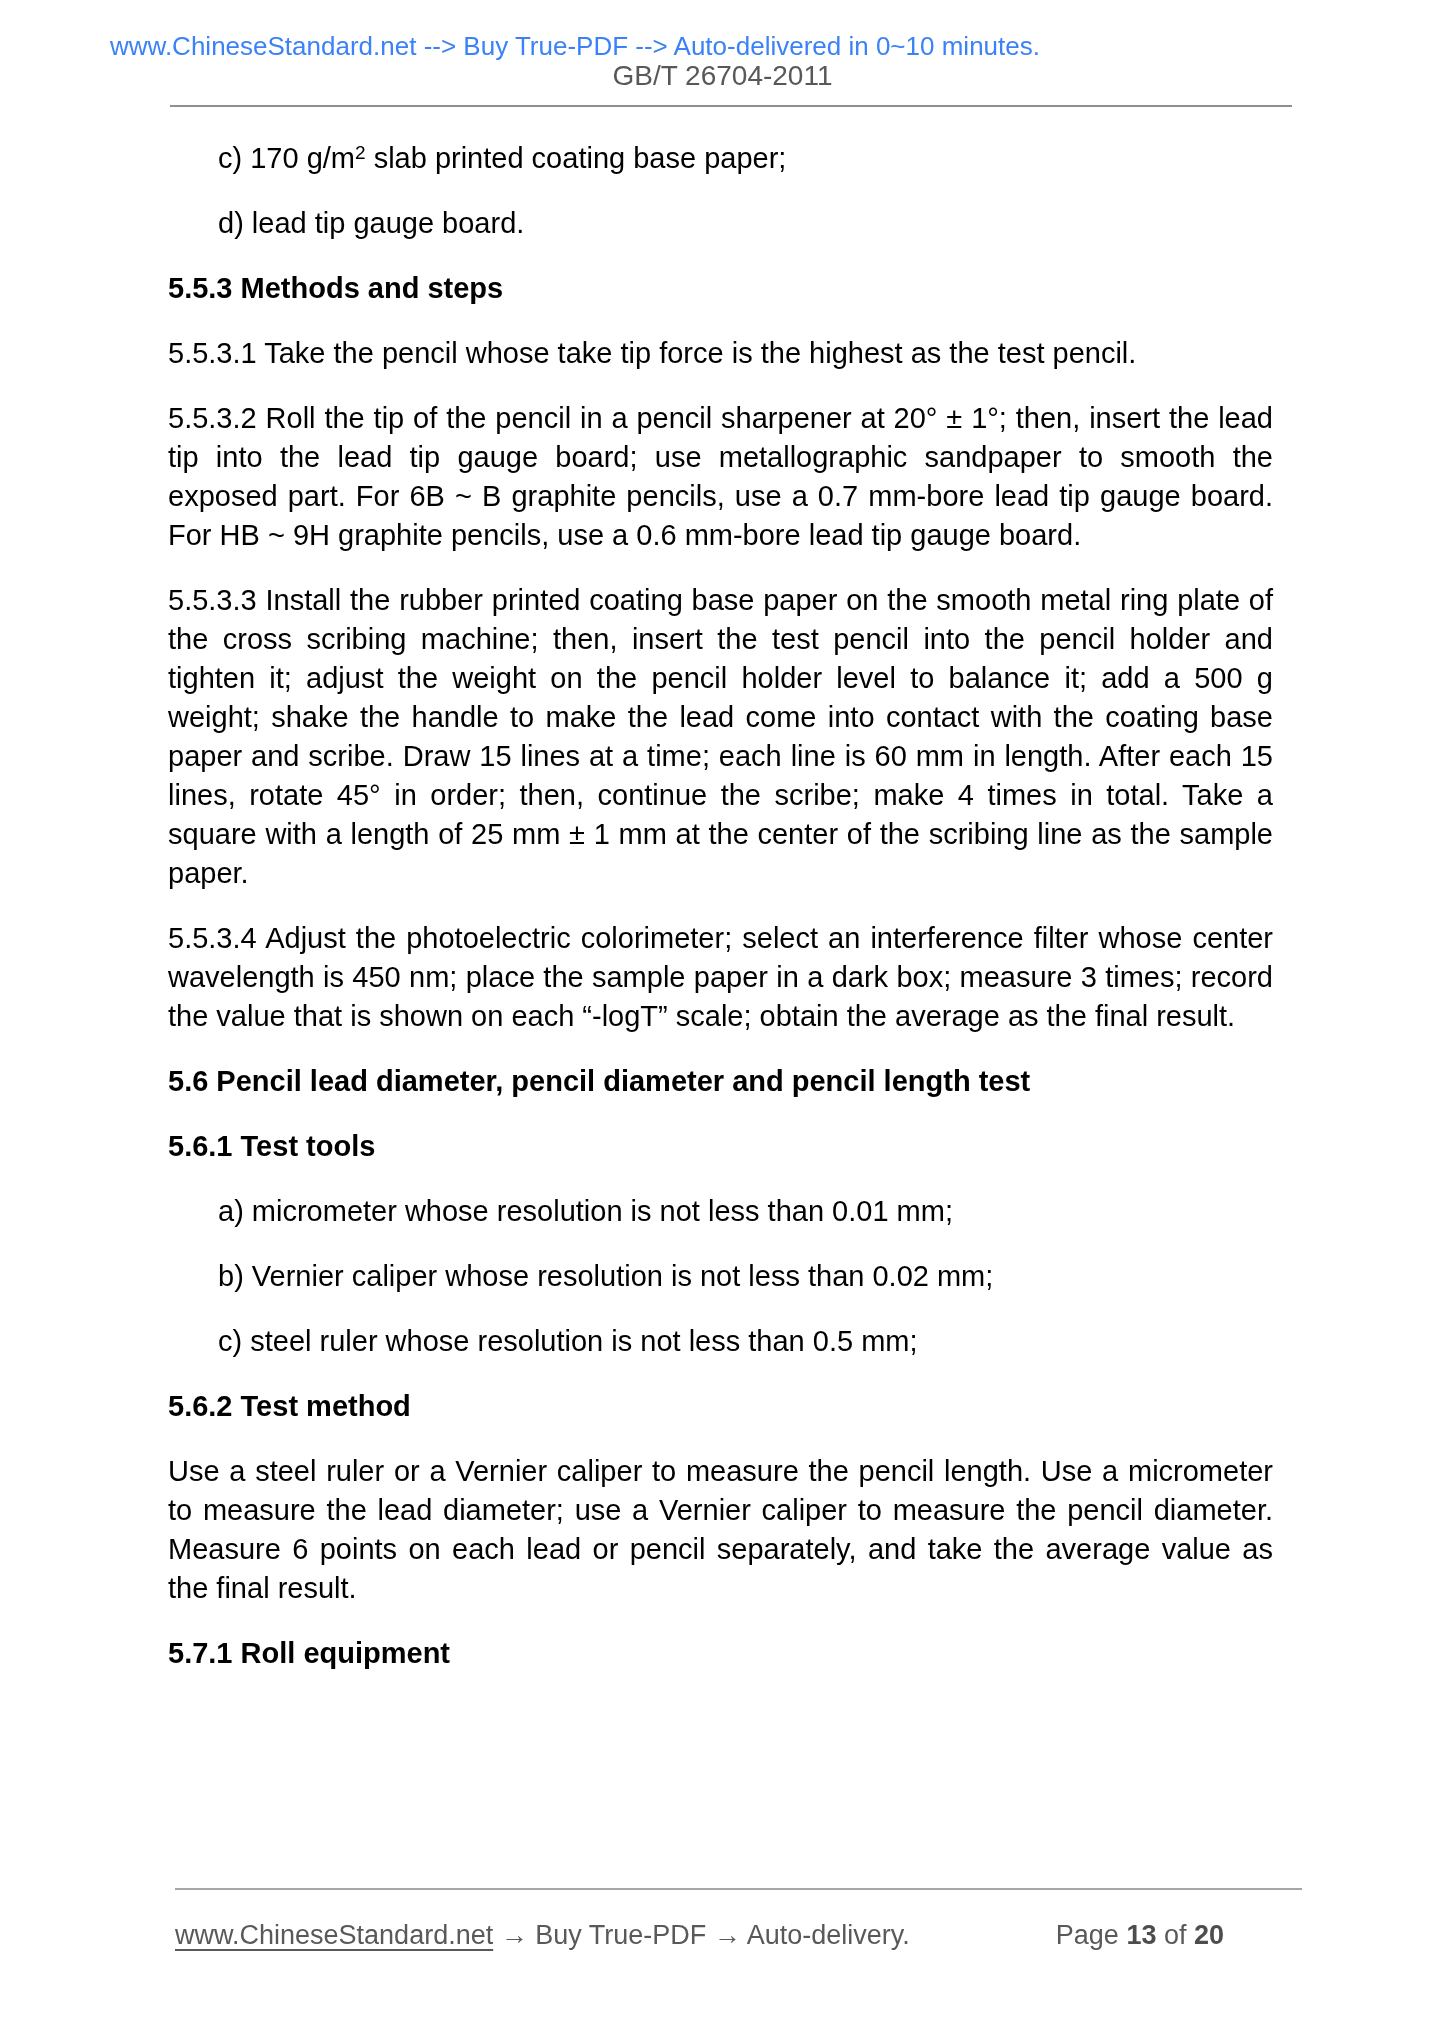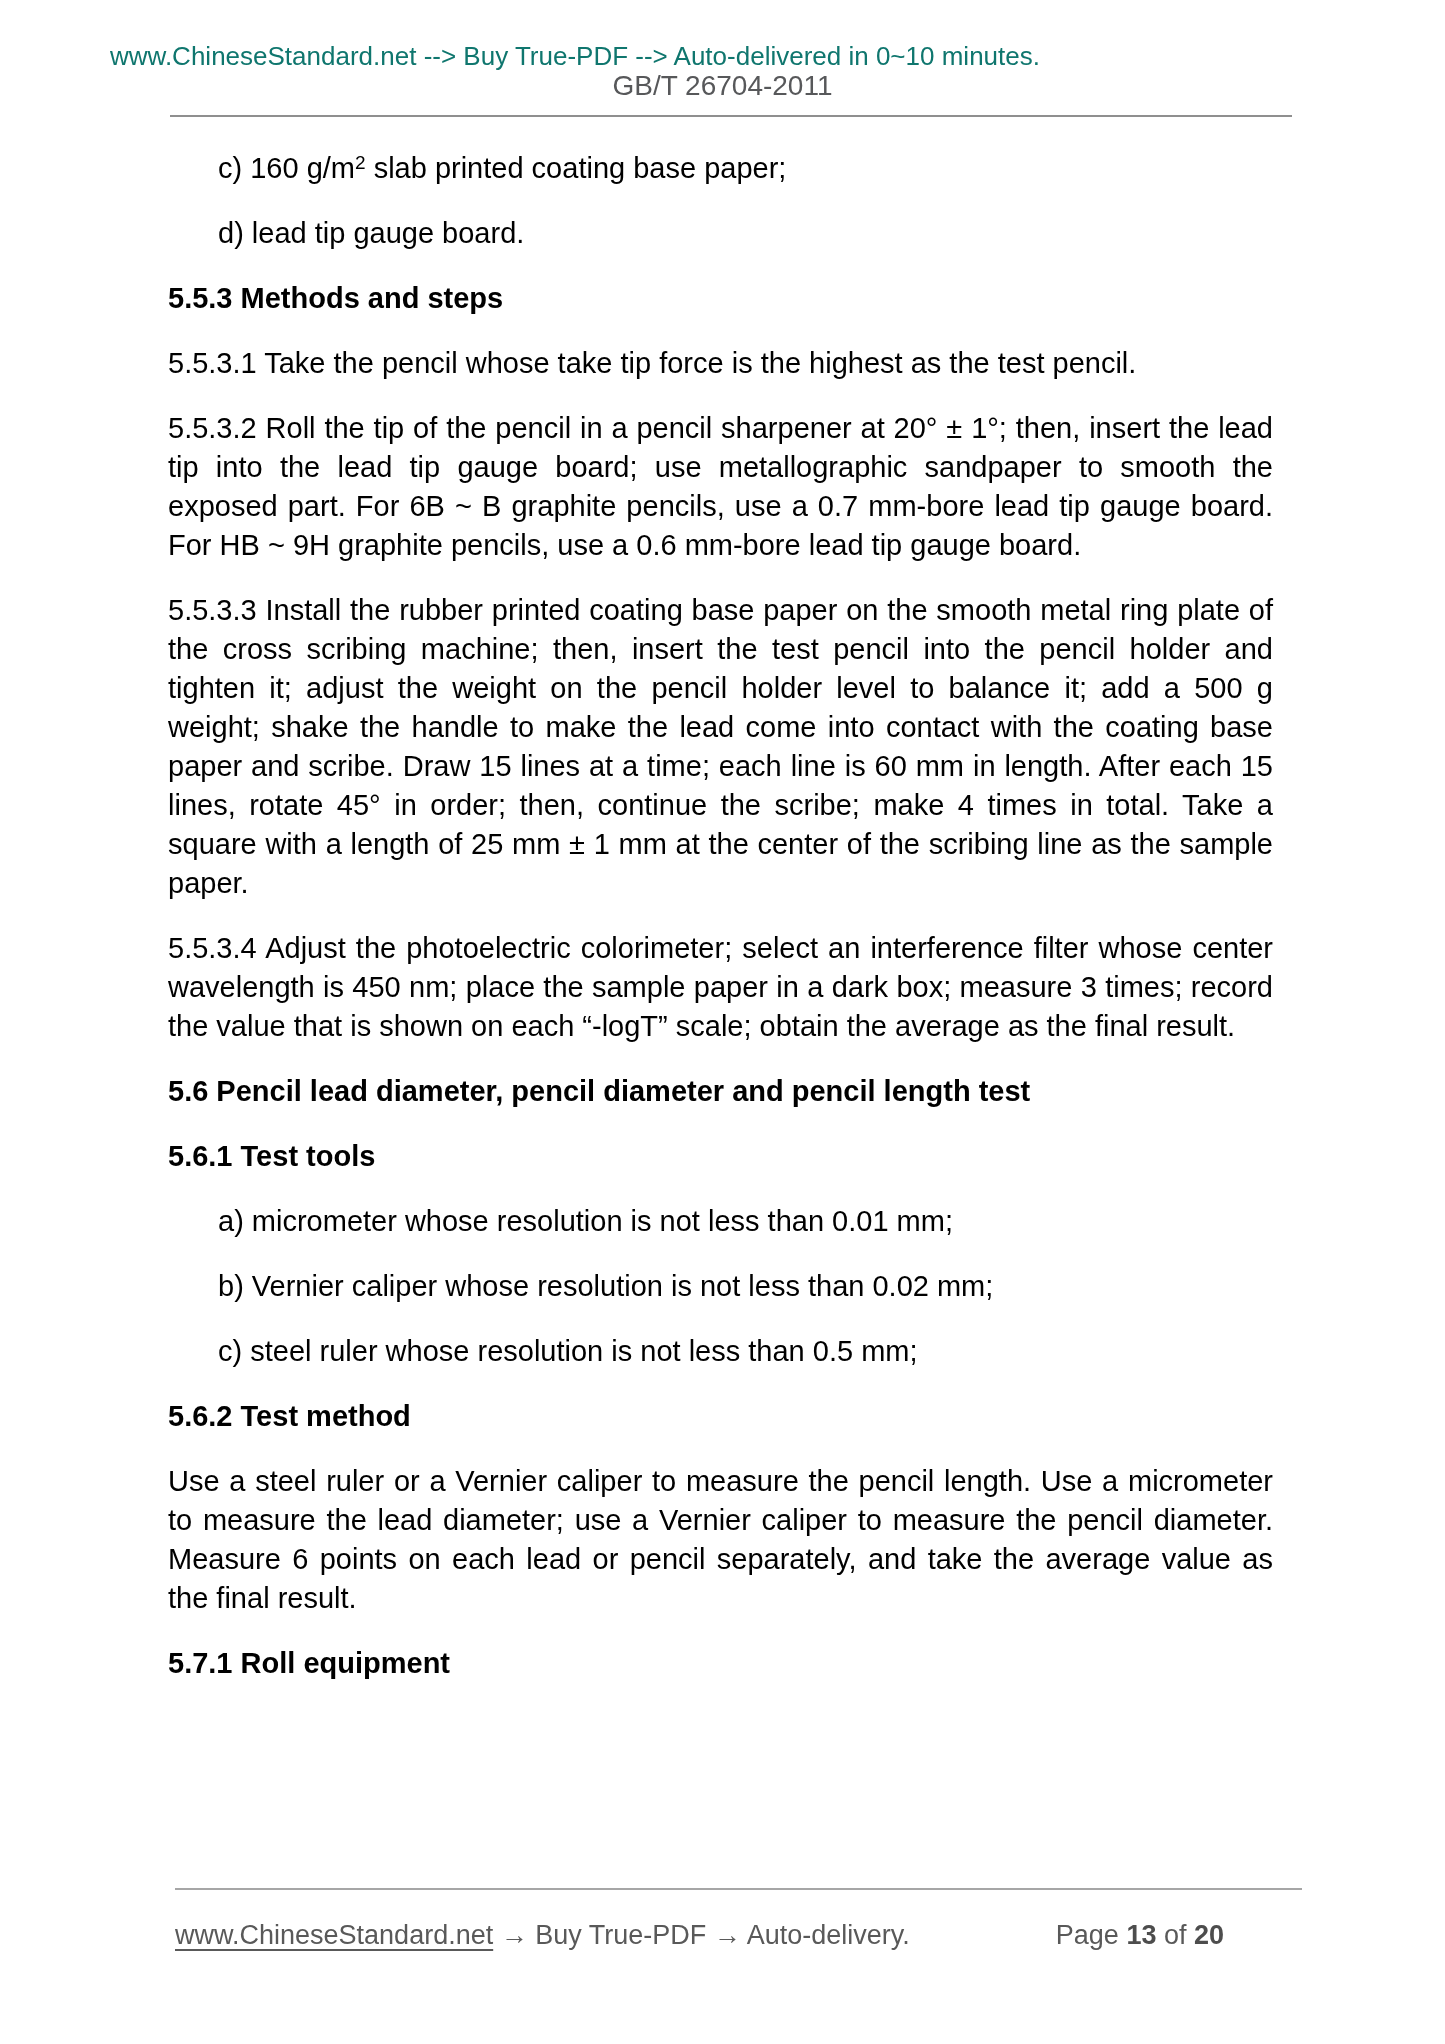--- a/index.html
+++ b/index.html
@@ -13,24 +13,24 @@
     width: 1445px;
     height: 2044px;
     background: #ffffff;
     font-family: "Liberation Sans", sans-serif;
     color: #000000;
     overflow: hidden;
   }
 
   
   .header-site {
-    margin: 40px 0 0 110px;
+    margin: 30px 0 0 110px;
     font-size: 26px;
     line-height: 32px;
-    color: #0f766e;
+    color: #3b82f6;
     white-space: nowrap;
   }
   .header-doc {
     margin-top: 1px;
     text-align: center;
     font-size: 28px;
     line-height: 26px;
     color: #57585a;
   }
   .header-rule {
@@ -90,21 +90,21 @@
 <div class="page">
 
   <div>
     <div class="header-site">www.ChineseStandard.net --&gt; Buy True-PDF --&gt; Auto-delivered in 0~10 minutes.</div>
     <div class="header-doc">GB/T 26704-2011</div>
     <div class="header-rule"></div>
   </div>
 
   <div class="content">
 
-    <p class="indent"><span>c) 160 g/m</span><span class="sup">2</span><span> slab printed coating base paper;</span></p>
+    <p class="indent"><span>c) 170 g/m</span><span class="sup">2</span><span> slab printed coating base paper;</span></p>
 
     <p class="indent">d) lead tip gauge board.</p>
 
     <p class="heading">5.5.3 Methods and steps</p>
 
     <p><span class="num">5.5.3.1</span><span> Take the pencil whose take tip force is the highest as the test pencil.</span></p>
 
     <p><span class="num">5.5.3.2</span><span> Roll the tip of the pencil in a pencil sharpener at 20° ± 1°; then, insert the lead tip into the lead tip gauge board; use metallographic sandpaper to smooth the exposed part. For 6B ~ B graphite pencils, use a 0.7 mm-bore lead tip gauge board. For HB ~ 9H graphite pencils, use a 0.6 mm-bore lead tip gauge board.</span></p>
 
     <p><span class="num">5.5.3.3</span><span> Install the rubber printed coating base paper on the smooth metal ring plate of the cross scribing machine; then, insert the test pencil into the pencil holder and tighten it; adjust the weight on the pencil holder level to balance it; add a 500 g weight; shake the handle to make the lead come into contact with the coating base paper and scribe. Draw 15 lines at a time; each line is 60 mm in length. After each 15 lines, rotate 45° in order; then, continue the scribe; make 4 times in total. Take a square with a length of 25 mm ± 1 mm at the center of the scribing line as the sample paper.</span></p>

